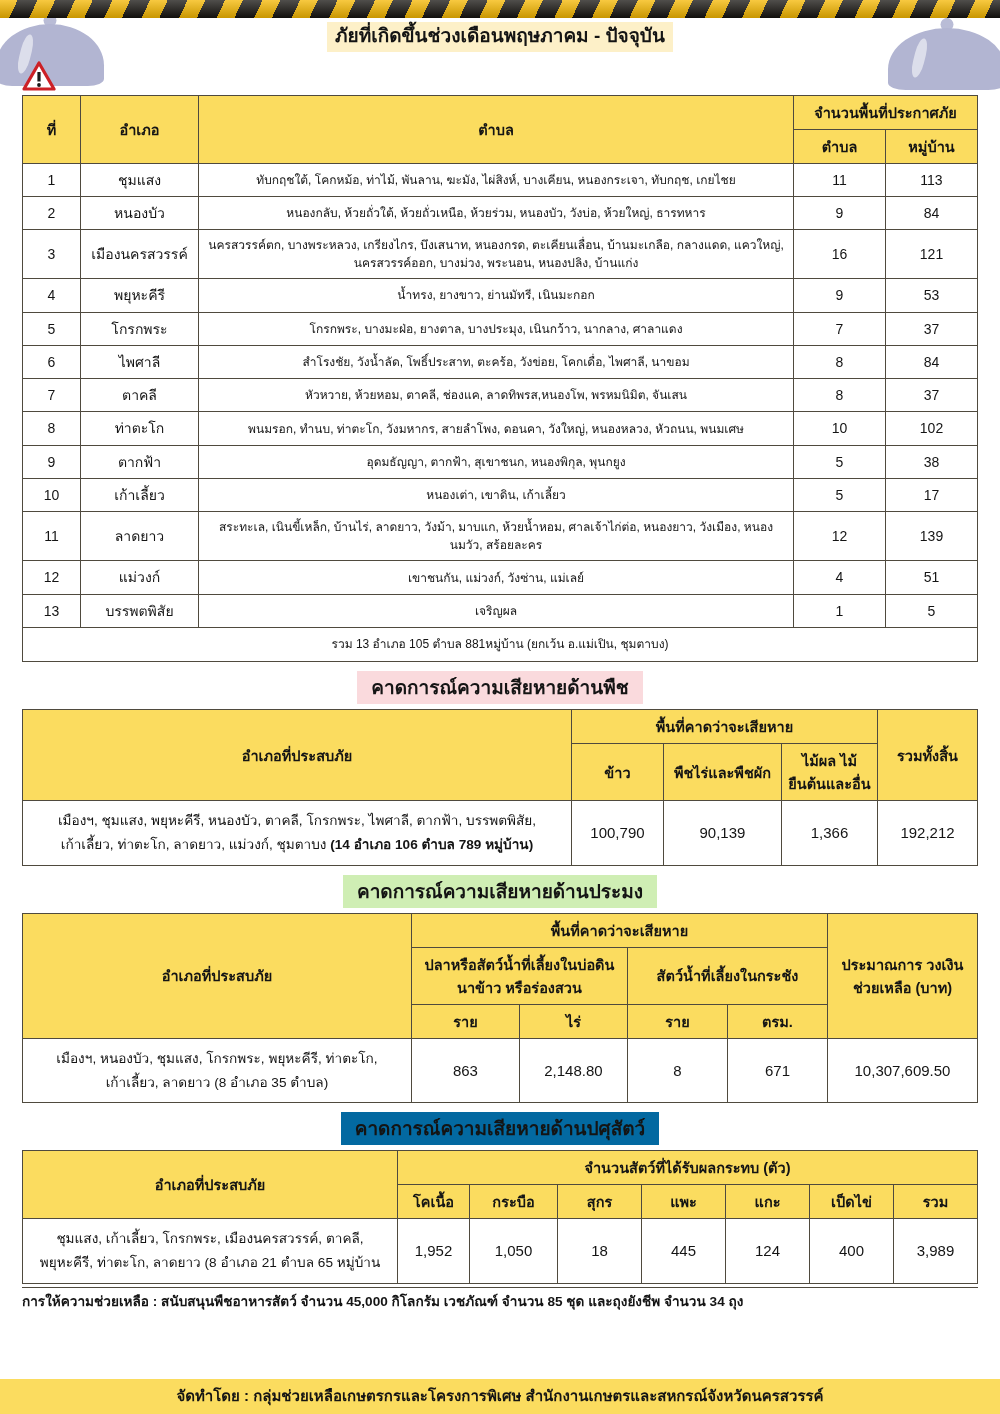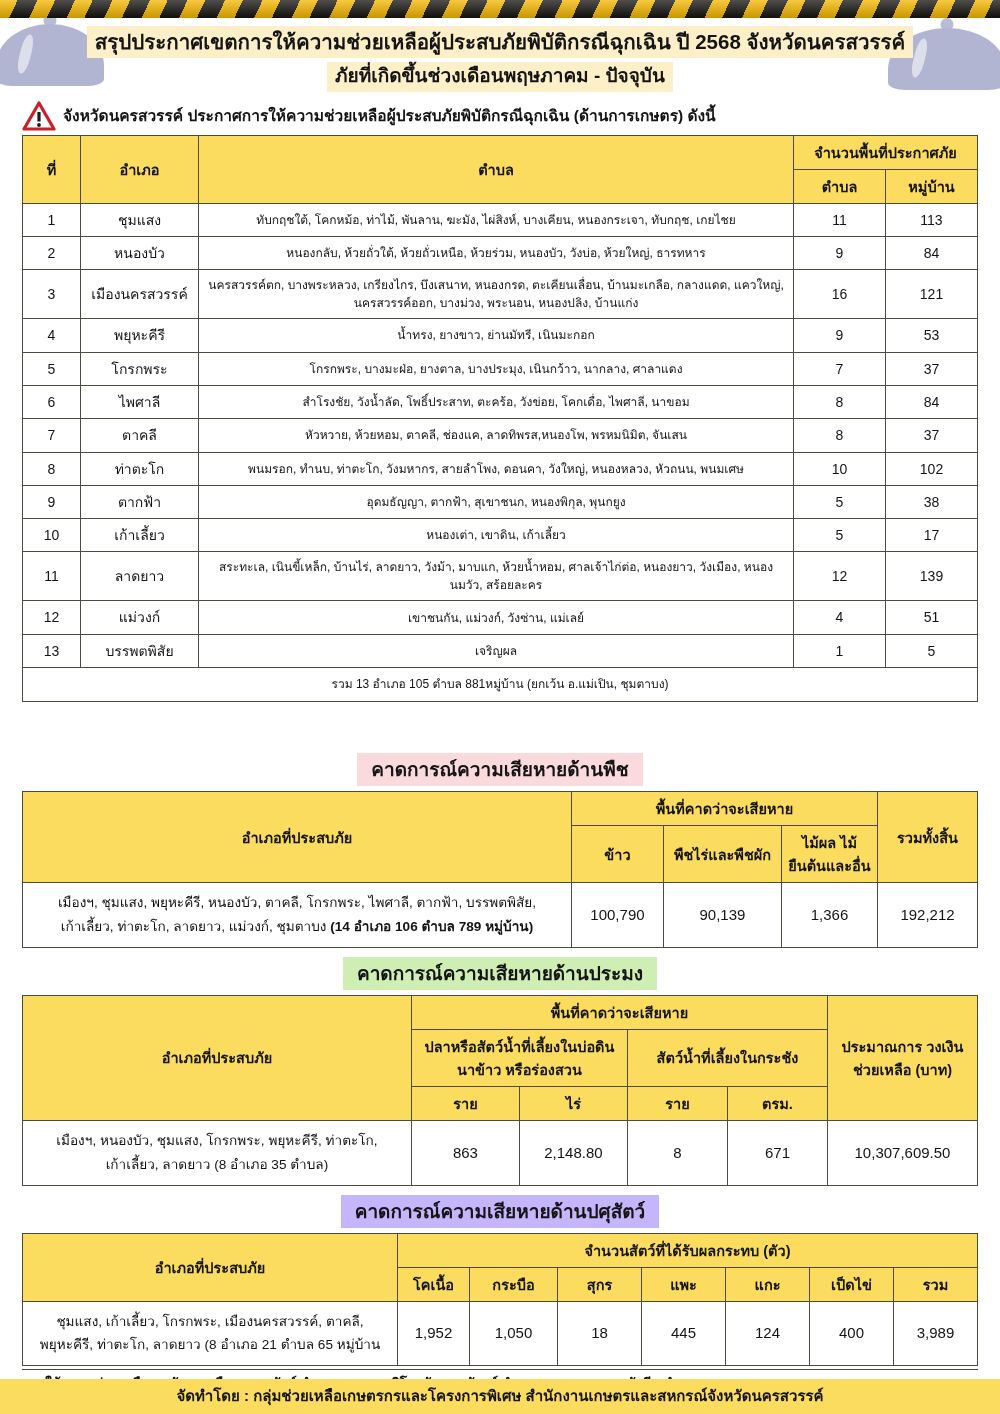--- a/index.html
+++ b/index.html
@@ -103,23 +103,23 @@
   }
   td.tambon-cell{ font-size:12px; line-height:1.5; }
   td.sum-row{ font-size:12px; font-weight:normal; padding:8px 4px; }
 
   .sect-title{ text-align:center; margin:9px 0 5px; }
   .sect-title span{
     display:inline-block;
     font-size:19px; font-weight:bold; color:#141414;
     padding:1px 14px 2px;
   }
-  .hl-pink { background:#fadadd;margin-top:42px; }
+  .hl-pink { background:#fadadd; }
   .hl-green{ background:#cfeeb4;text-align:right; }
-  .hl-blue { background:#c4b5fd; }
+  .hl-blue { background:#0369a1; }
 
   td.left-names{
     text-align:center; font-size:13.6px; line-height:1.75; padding:8px 12px;
   }
   td.num{ font-size:15px; }
 
   .aid-note{
     width:956px; margin:3px auto 0;
     font-size:13.6px; font-weight:bold; color:#141414;
     border-top:1.4px solid #4f4a3e;
@@ -145,35 +145,31 @@
     <div class="shine"></div>
 </div>
 <div class="lamp lamp-right">
   <div class="cord"></div>
     <div class="knob"></div>
     <div class="shade"></div>
     <div class="shine"></div>
 </div>
 
 <div class="header">
-  <div class="title-line">
-    <span class="title-main">สรุปประกาศเขตการให้ความช่วยเหลือผู้ประสบภัยพิบัติกรณีฉุกเฉิน ปี 2568 จังหวัดนครสวรรค์</span>
-  </div>
   <div class="subtitle-line">
     <span class="title-sub">ภัยที่เกิดขึ้นช่วงเดือนพฤษภาคม - ปัจจุบัน</span>
   </div>
 </div>
 
 <div class="notice-row">
   <svg class="warn-tri" width="34" height="30" viewBox="0 0 34 30">
     <polygon points="17,2 32,28 2,28" fill="#ffffff" stroke="#cc2026" stroke-width="3.2" stroke-linejoin="round"></polygon>
     <rect x="15.4" y="11" width="3.2" height="9.5" fill="#1a1a1a"></rect>
     <circle cx="17" cy="24" r="1.9" fill="#1a1a1a"></circle>
   </svg>
-  <span class="notice-text">จังหวัดนครสวรรค์ ประกาศการให้ความช่วยเหลือผู้ประสบภัยพิบัติกรณีฉุกเฉิน (ด้านการเกษตร) ดังนี้</span>
 </div>
 
 <table>
   <colgroup>
     <col style="width:58px">
       <col style="width:118px">
       <col>
       <col style="width:92px">
       <col style="width:92px">
   </colgroup>

